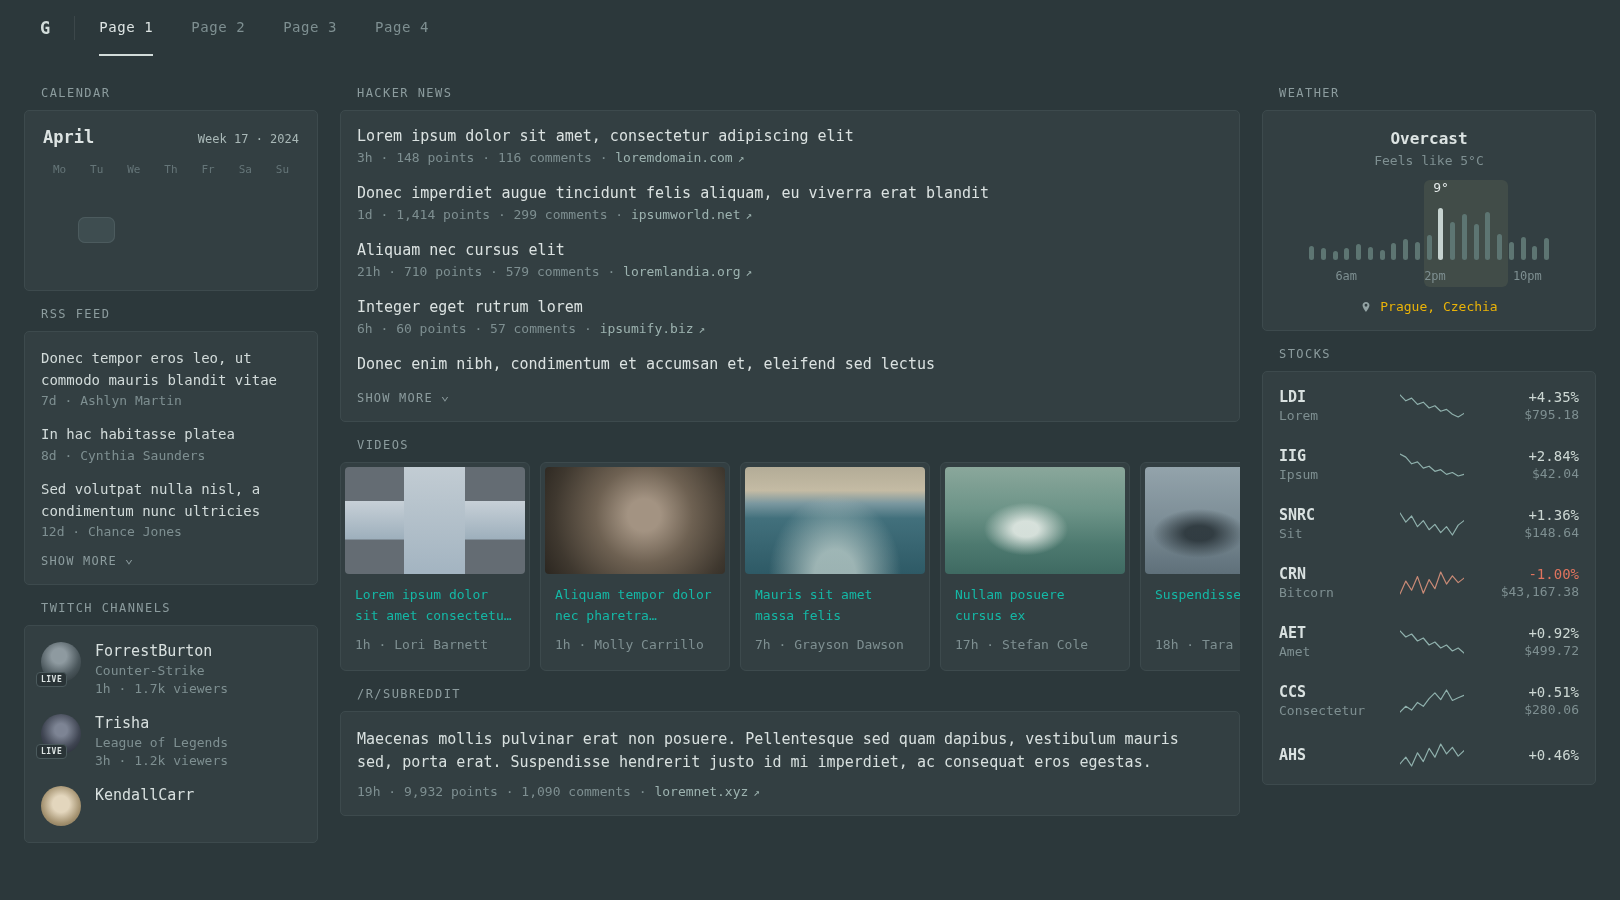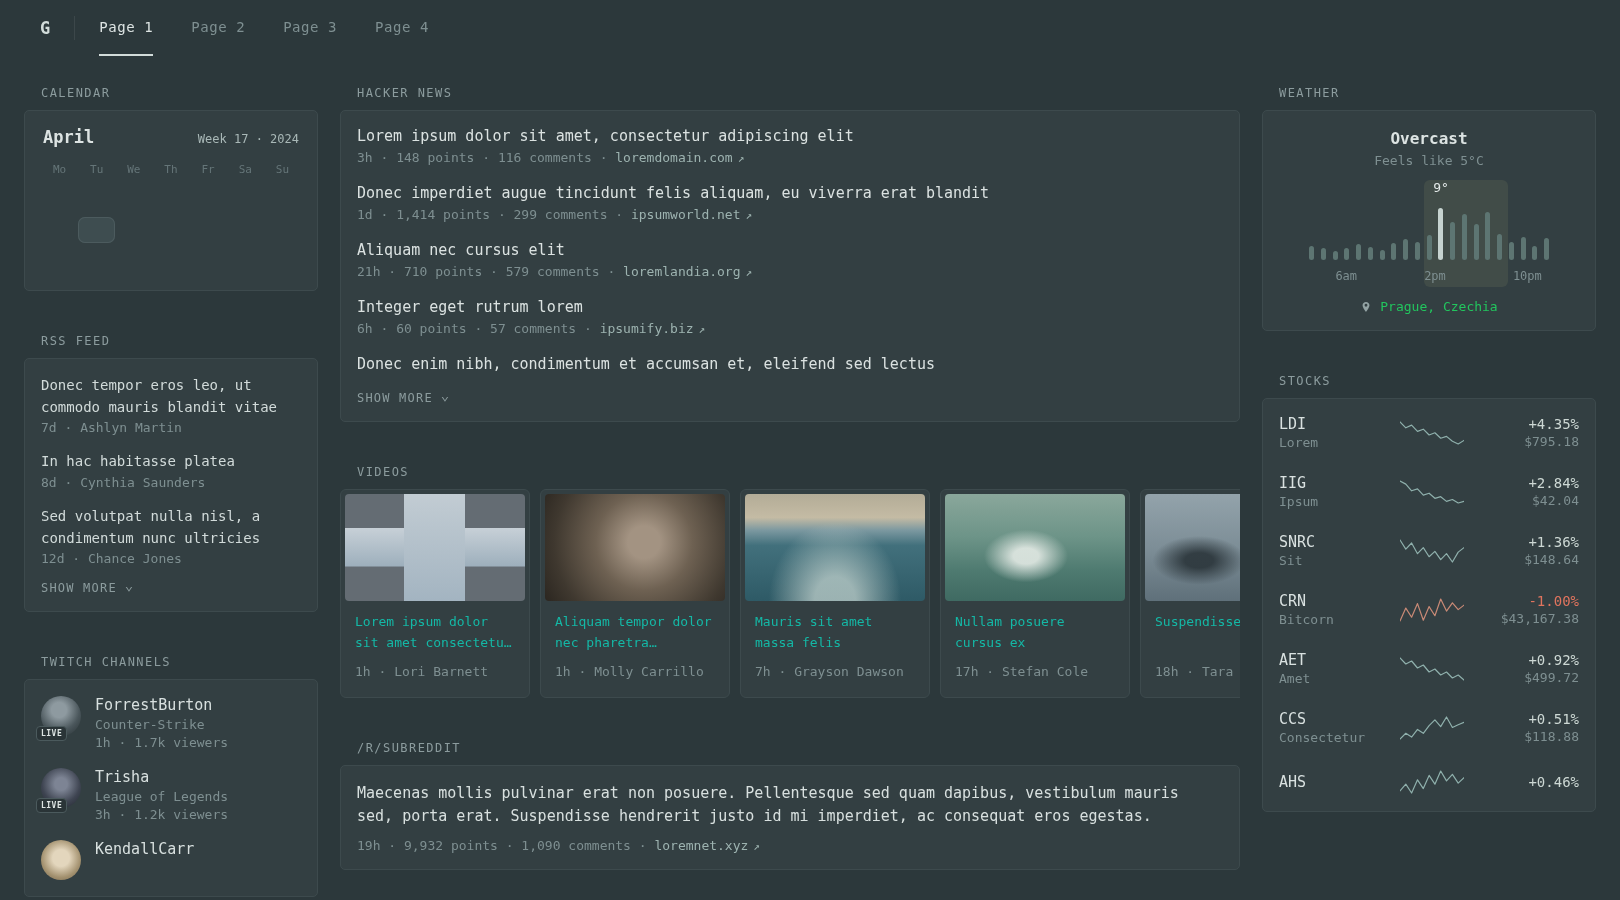--- a/index.html
+++ b/index.html
@@ -14,21 +14,21 @@
   
   .topbar { height:56px; display:flex; align-items:stretch; padding:0 40px; }
   .logo { display:flex; align-items:center; font-size:17px; font-weight:bold; color:var(--accent,#d2dcda); padding-right:24px; cursor:pointer; }
   .nav-divider { width:1px; background:rgba(255,255,255,0.08); margin:16px 0; }
   .tabs { display:flex; margin-left:24px; gap:38px; }
   .tab { display:flex; align-items:center; border-bottom:2px solid transparent; color:var(--muted,#7e8f91); font-size:14px; letter-spacing:0.04em; cursor:pointer; text-decoration:none; }
   .tab.active { color:#dde4e3; border-color:var(--accent,#d2dcda); }
 
   
   .grid { display:grid; grid-template-columns:294px 900px 334px; gap:22px; padding:30px 24px 0; align-items:start; height:844px; overflow:hidden; }
-  .widget { margin-bottom:43px; }
+  .widget { margin-bottom:16px; }
   .widget-title { font-size:12px; font-weight:normal; letter-spacing:0.12em; color:var(--heading,#8c9c9e); margin:0 0 10px 17px; }
   .card { background:var(--card,#333f42); border:1px solid var(--card_border,#3d4a4d); border-radius:5px; padding:16px; }
   .meta { font-size:13px; color:var(--muted,#7e8f91); }
 
   
   .cal-head { display:flex; justify-content:space-between; align-items:baseline; padding:0 2px; }
   .cal-month { font-size:17px; font-weight:bold; color:#dce3e2; }
   .cal-week { font-size:12px; color:#a9b8b7; }
   .cal-days, .cal-grid { display:grid; grid-template-columns:repeat(7,1fr); text-align:center; }
   .cal-days { margin-top:16px; color:#657578; font-size:11px; }
@@ -89,28 +89,28 @@
   .weather-card { text-align:center; padding:18px 16px 16px; }
   .weather-cond { font-size:16px; font-weight:bold; color:#dce3e2; }
   .weather-feels { margin-top:5px; }
   .weather-chart { position:relative; width:240px; margin:36px auto 0; }
   .weather-band { position:absolute; left:48%; width:35%; top:-24px; bottom:-4px; background:rgba(214,206,130,0.09); border-radius:6px; }
   .weather-temp { position:absolute; left:55%; top:-24px; transform:translateX(-50%); font-size:13px; color:#e4eae9; }
   .weather-bars { display:flex; align-items:flex-end; justify-content:space-between; height:56px; position:relative; }
   .wbar { width:5px; border-radius:3px; background:#5d7572; min-height:4px; }
   .wbar.current { background:#c6d3d0; }
   .weather-times { display:flex; justify-content:space-between; padding:0 3% 0 11%; margin-top:9px; font-size:12px; color:var(--muted,#7e8f91); position:relative; }
-  .weather-loc { margin-top:16px; display:flex; justify-content:center; align-items:center; gap:8px; font-size:13px; color:#22c55e; }
+  .weather-loc { margin-top:16px; display:flex; justify-content:center; align-items:center; gap:8px; font-size:13px; color:#eab308; }
   .pin { width:12px; height:14px; fill:#93a3a4; flex:0 0 auto; }
 
   
   .stocks-card { padding:4px 16px; }
   .stock-row { display:flex; align-items:center; padding:12px 0; cursor:pointer; }
   .stock-id { width:112px; }
-  .stock-sym { font-size:15px; font-weight:normal; color:#d9e1e0; }
+  .stock-sym { font-size:15px; font-weight:bold; color:#d9e1e0; }
   .stock-name { margin-top:2px; }
   .spark { flex:1; display:flex; justify-content:center; color:var(--spark,#8fb0ac); }
   .stock-val { width:106px; text-align:right; }
   .stock-change { font-size:14px; color:var(--positive,#cdd8d4); }
   .stock-row.negative .stock-change { color:var(--negative,#e0745e); }
   .stock-row.negative .spark { color:#c98a76; }
   .stock-price { margin-top:2px; }
 </style>
 </head>
 <body>
@@ -479,21 +479,21 @@
               <div class="stock-sym">CCS</div>
               <div class="stock-name meta">Consectetur</div>
             </div>
             <div class="spark">
                 <svg width="64" height="26" viewBox="0 0 64 26">
                   <polyline points="0.0,24.0 5.8,18.3 11.6,22.1 17.5,14.4 23.3,18.3 29.1,10.6 34.9,4.9 40.7,11.6 46.5,2.0 52.4,12.5 58.2,9.7 64.0,7.3" fill="none" stroke="currentColor" stroke-width="1.2" stroke-linejoin="round" stroke-linecap="round"></polyline>
                 </svg>
               </div>
             <div class="stock-val">
               <div class="stock-change">+0.51%</div>
-              <div class="stock-price meta">$118.88</div>
+              <div class="stock-price meta">$280.06</div>
             </div>
           </div>
             <div class="stock-row">
             <div class="stock-id">
               <div class="stock-sym">AHS</div>
 
             </div>
             <div class="spark">
                 <svg width="64" height="26" viewBox="0 0 64 26">
                   <polyline points="0.0,21.8 5.8,15.2 11.6,24.0 17.5,10.8 23.3,19.6 29.1,6.4 34.9,15.2 40.7,2.0 46.5,11.9 52.4,5.3 58.2,14.1 64.0,8.6" fill="none" stroke="currentColor" stroke-width="1.2" stroke-linejoin="round" stroke-linecap="round"></polyline>

